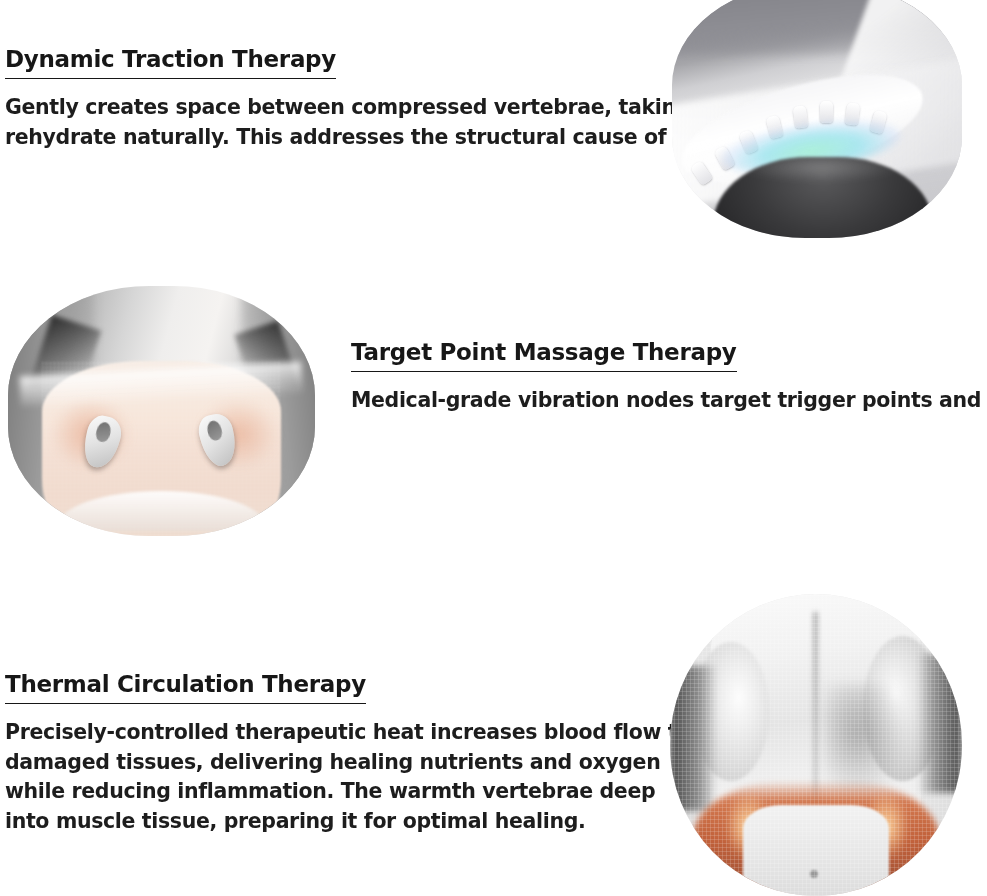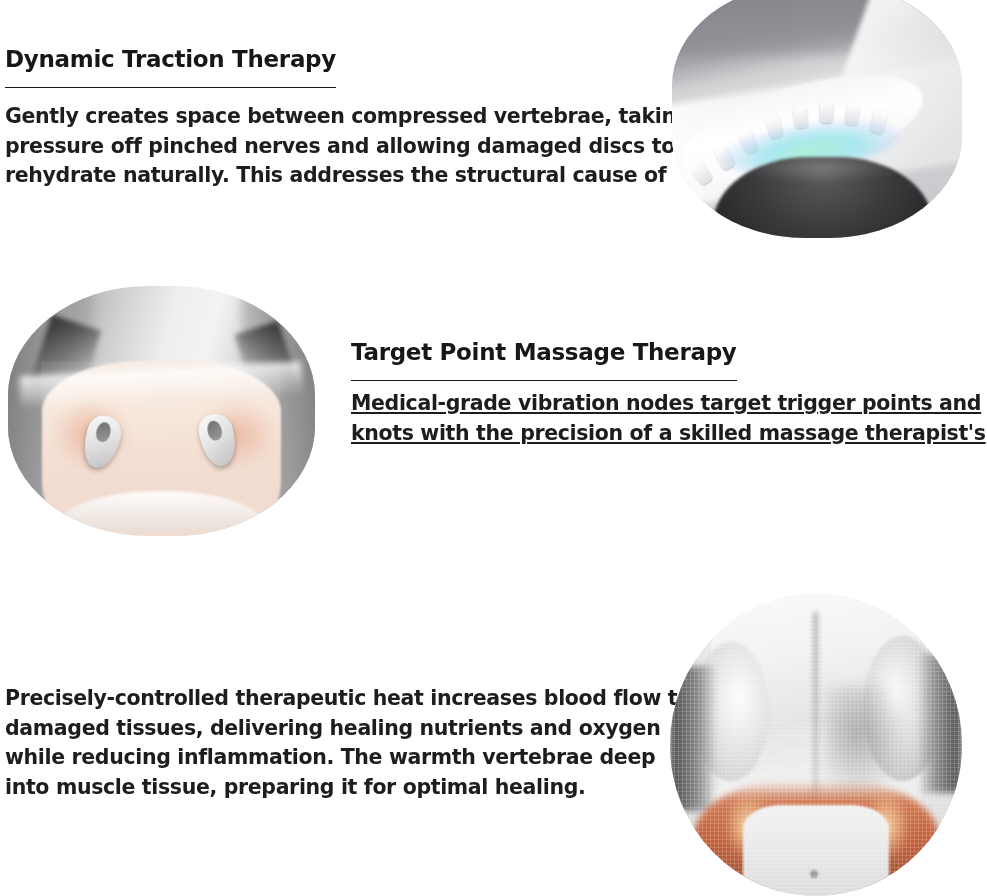--- a/index.html
+++ b/index.html
@@ -27,39 +27,39 @@
   .block { position: absolute; }
 
   .heading {
     font-size: 23px;
     font-weight: bold;
     color: #171717;
     letter-spacing: -0.3px;
     line-height: 28px;
     border-bottom: 1.6px solid #171717;
     display: inline-block;
-    padding-bottom: 14px;
+    padding-bottom: 5px;
     white-space: nowrap;
   }
 
   .body-text {
     font-size: 20.5px;
     font-weight: bold;
     color: #1d1d1d;
     line-height: 29.5px;
     letter-spacing: -0.35px;
   }
 
   .body-text .ln { display: block; white-space: nowrap; }
 
   #block-traction  { left: 5px;   top: 45px;  width: 640px; }
   #block-traction .body-text { margin-top: 14px; }
 
   #block-massage   { left: 351px; top: 338px; width: 600px; }
-  #block-massage .body-text { margin-top: 8px; text-decoration: underline; }
+  #block-massage .body-text { margin-top: 14px; }
 
   #block-thermal   { left: 5px;   top: 670px; width: 645px; }
   #block-thermal .body-text { margin-top: 14px; }
 
   
   .photo { position: absolute; overflow: hidden; background: #ffffff; }
 
   
   #photo-traction {
     left: 672px; top: -16px;
@@ -331,21 +331,20 @@
 </style>
 </head>
 <body>
 
 <div class="page">
 
   <div class="block" id="block-traction">
     <div class="heading">Dynamic Traction Therapy</div>
     <div class="body-text">
       <span class="ln">Gently creates space between compressed vertebrae, taking</span>
-      <span class="ln">pressure off pinched nerves and allowing damaged discs to</span>
       <span class="ln">rehydrate naturally. This addresses the structural cause of</span>
     </div>
   </div>
 
   <div class="photo" id="photo-traction">
     <div class="scene">
       <div class="tr-bg"></div>
       <div class="tr-dark-top"></div>
       <div class="tr-sheet-b"></div>
       <div class="tr-sheet-a"></div>
@@ -382,25 +381,25 @@
     <div class="ms-node ms-node-r">
       <div class="ms-node-tip"></div>
     </div>
     <div class="ms-collar"></div>
   </div>
 
   <div class="block" id="block-massage">
     <div class="heading">Target Point Massage Therapy</div>
     <div class="body-text">
       <span class="ln">Medical-grade vibration nodes target trigger points and</span>
-      <span class="ln">knots with the precision of a skilled massage therapist's</span>
     </div>
   </div>
 
   <div class="block" id="block-thermal">
+    <div class="heading">Thermal Circulation Therapy</div>
     <div class="body-text">
       <span class="ln">Precisely-controlled therapeutic heat increases blood flow to</span>
       <span class="ln">damaged tissues, delivering healing nutrients and oxygen</span>
       <span class="ln">while reducing inflammation. The warmth vertebrae deep</span>
       <span class="ln">into muscle tissue, preparing it for optimal healing.</span>
     </div>
   </div>
 
   <div class="photo" id="photo-thermal">
     <div class="th-bg"></div>

